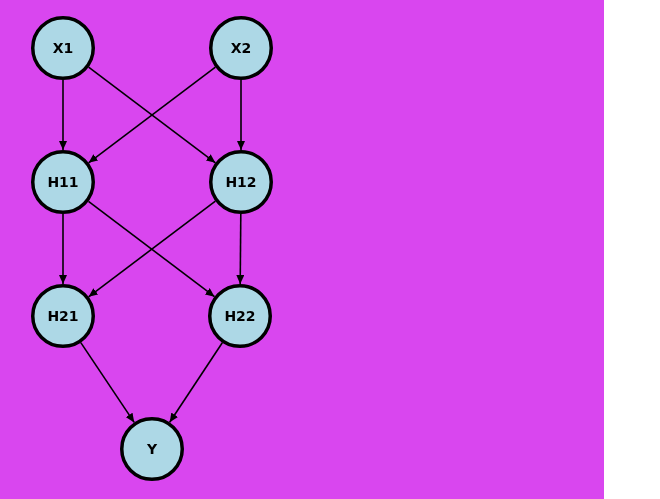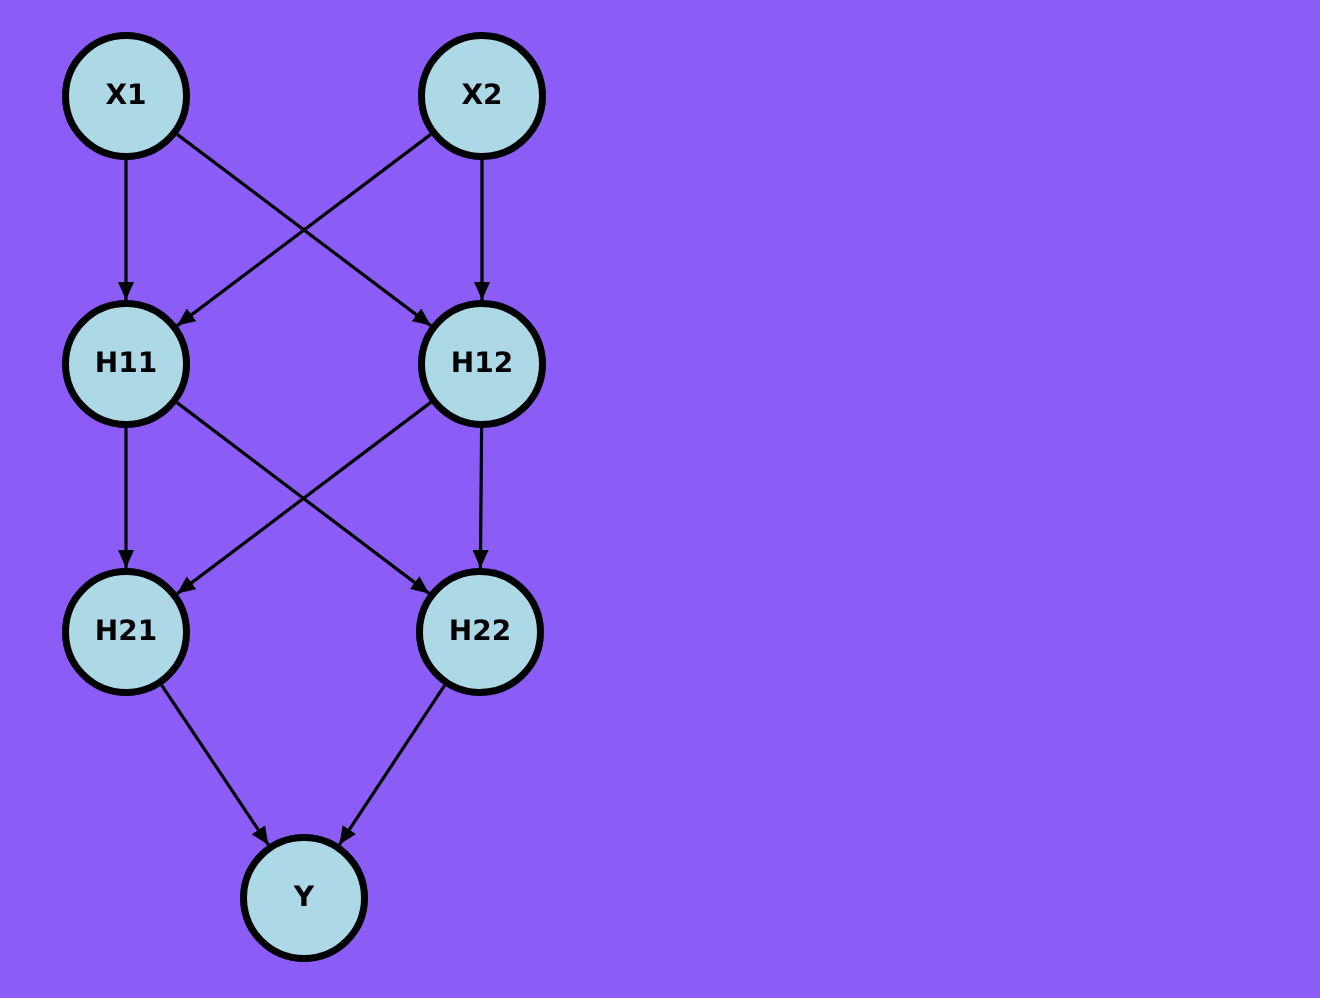--- a/index.html
+++ b/index.html
@@ -2,23 +2,23 @@
 <html><head>
 <meta charset="utf-8">
 <style>
   html, body {
     margin: 0;
     padding: 0;
     background: #ffffff;
   }
   .figure-canvas {
     position: relative;
-    width: 660px;
+    width: 604px;
     height: 499px;
-    background: #8b5cf6;
+    background: #d946ef;
     overflow: hidden;
   }
   svg {
     display: block;
   }
   .node-label {
     font-family: "DejaVu Sans", "Liberation Sans", sans-serif;
     font-weight: bold;
   }
 </style>

